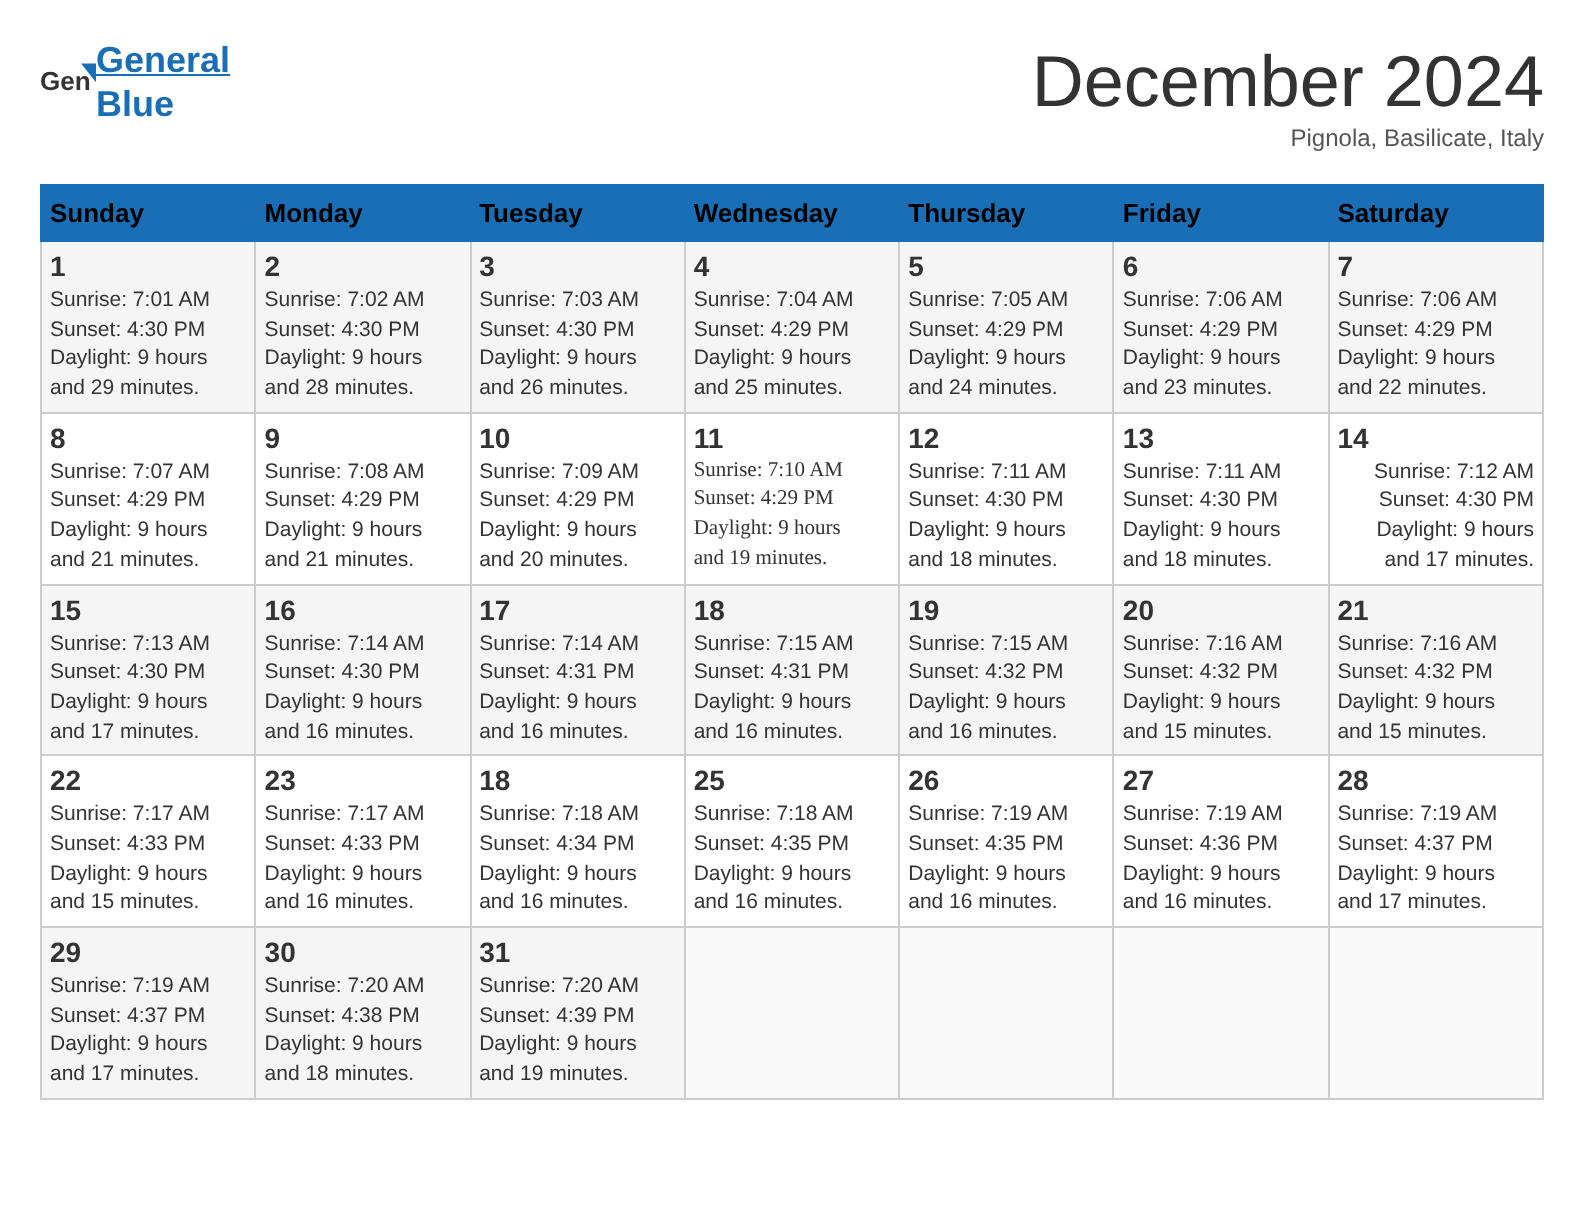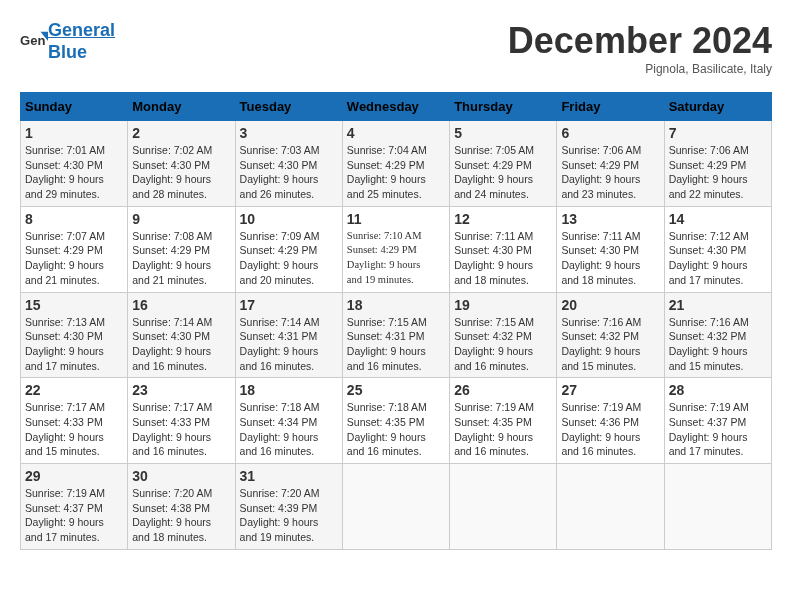--- a/index.html
+++ b/index.html
@@ -33,21 +33,21 @@
     }
     .logo-icon {
       width: 28px;
       height: 28px;
     }
     .title-area {
       text-align: right;
     }
     .month-title {
       font-size: 36px;
-      font-weight: bold;
+      font-weight: normal;
       color: #333;
     }
     .location-title {
       font-size: 12px;
       color: #555;
     }
     table {
       width: 100%;
       border-collapse: collapse;
       font-size: 11px;
@@ -210,21 +210,21 @@
         </td>
         <td>
           <span class="day-number">13</span>
           <div class="day-info" style="white-space: pre-line;">Sunrise: 7:11 AM
 Sunset: 4:30 PM
 Daylight: 9 hours
 and 18 minutes.</div>
         </td>
         <td>
           <span class="day-number">14</span>
-          <div class="day-info" style="white-space: pre-line;">Sunrise: 7:12 AM
+          <div class="day-info" style="white-space: pre-line; text-align: right;">Sunrise: 7:12 AM
 Sunset: 4:30 PM
 Daylight: 9 hours
 and 17 minutes.</div>
         </td>
       </tr>
       <tr>
         <td>
           <span class="day-number">15</span>
           <div class="day-info" style="white-space: pre-line;">Sunrise: 7:13 AM
 Sunset: 4:30 PM

